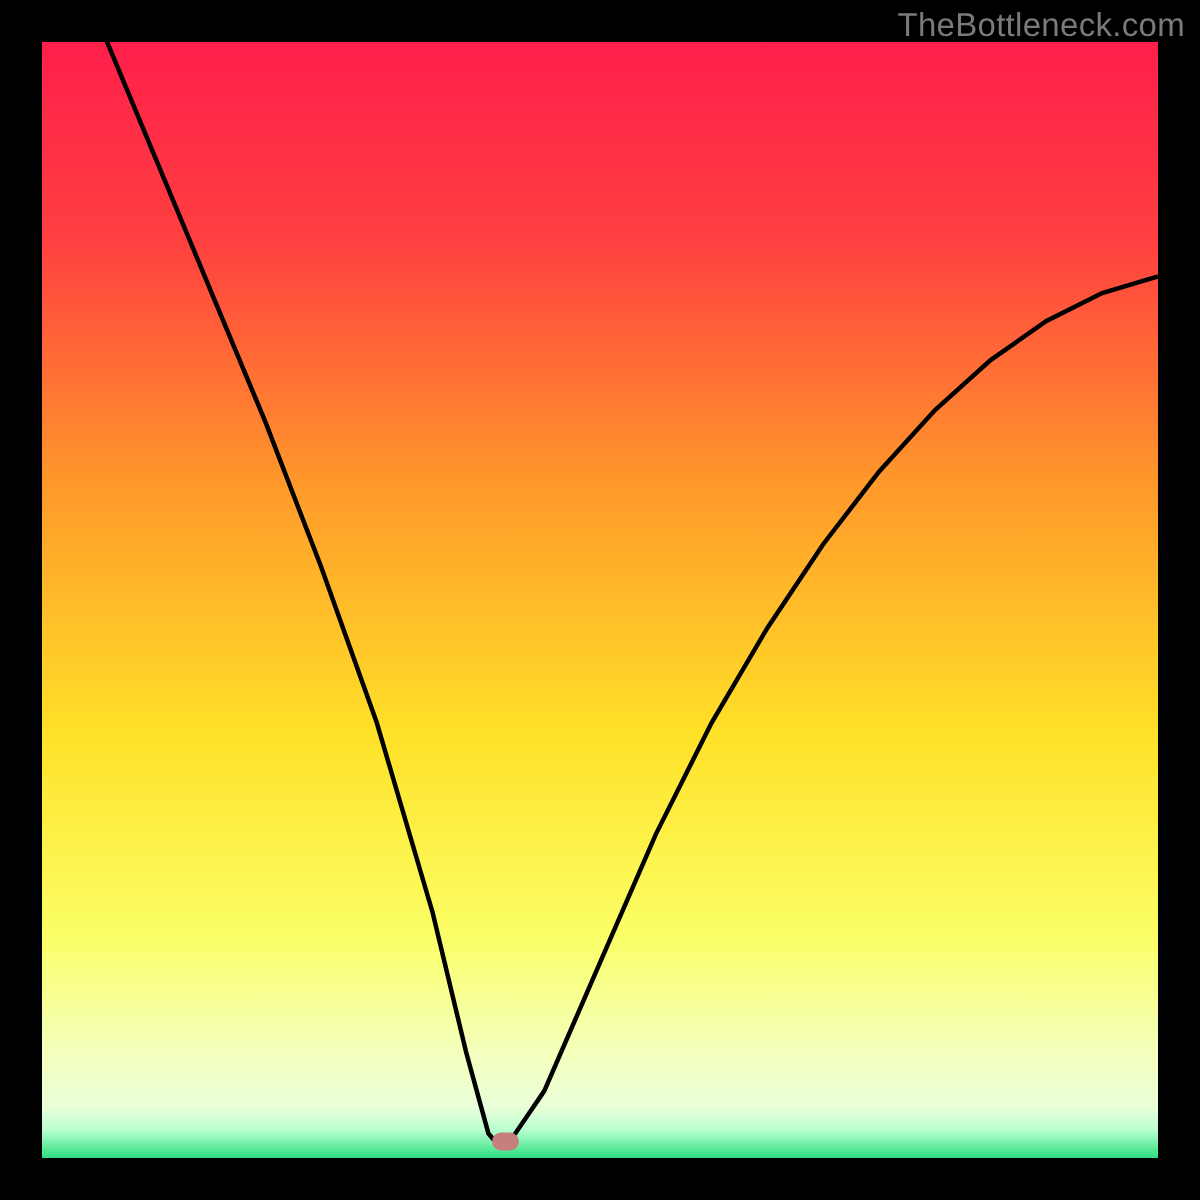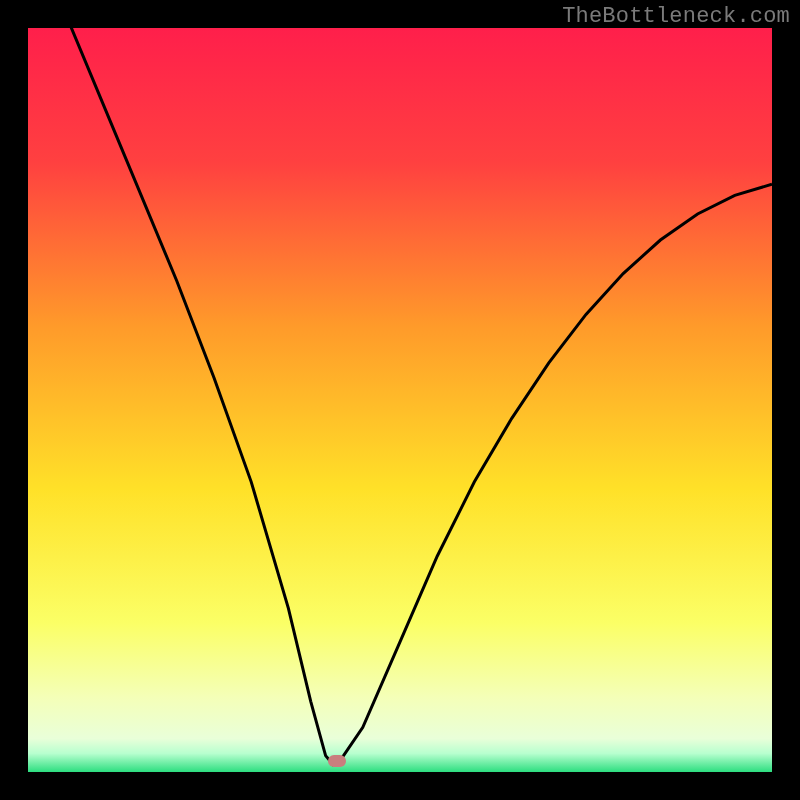--- a/index.html
+++ b/index.html
@@ -11,21 +11,20 @@
     overflow: hidden;
     font-family: Arial, Helvetica, sans-serif;
   }
   .frame {
     position: absolute;
     left: 0;
     top: 0;
     width: 800px;
     height: 564px;
     background: #000;
-    font-family: Liberation Mono, monospace;
   }
   .plot-area {
     position: absolute;
     left: 28px;
     top: 28px;
     width: 744px;
     height: 744px;
     overflow: hidden;
   }
   .gradient {

